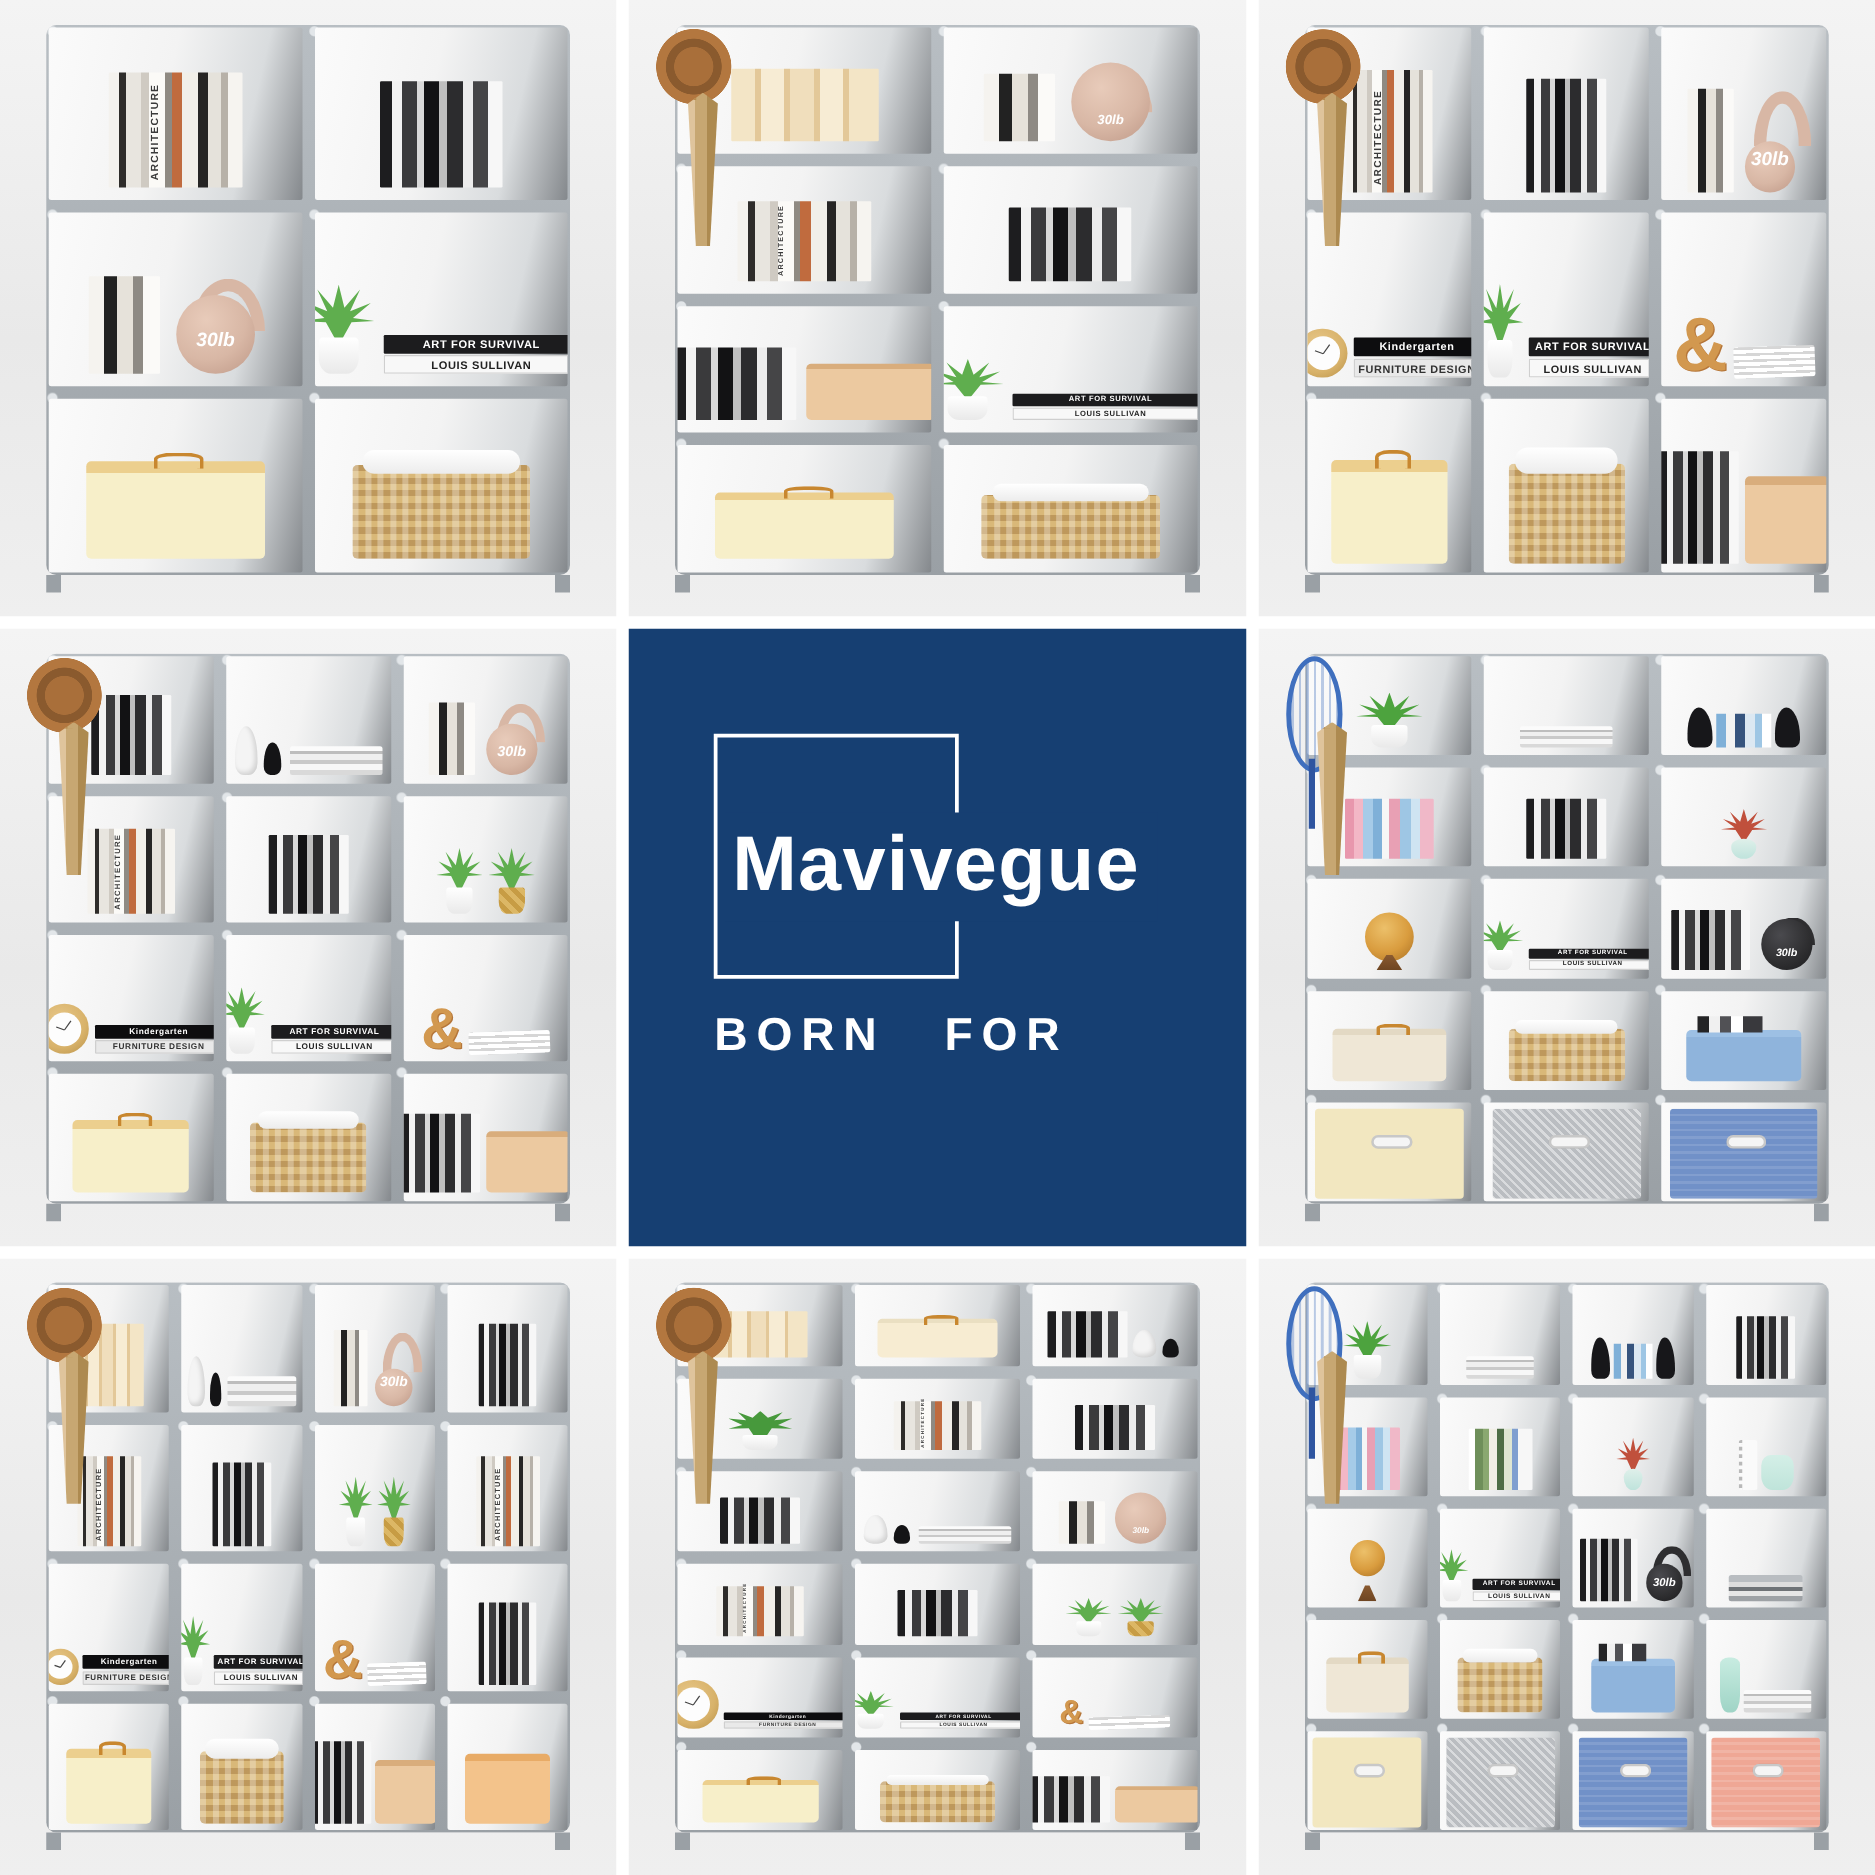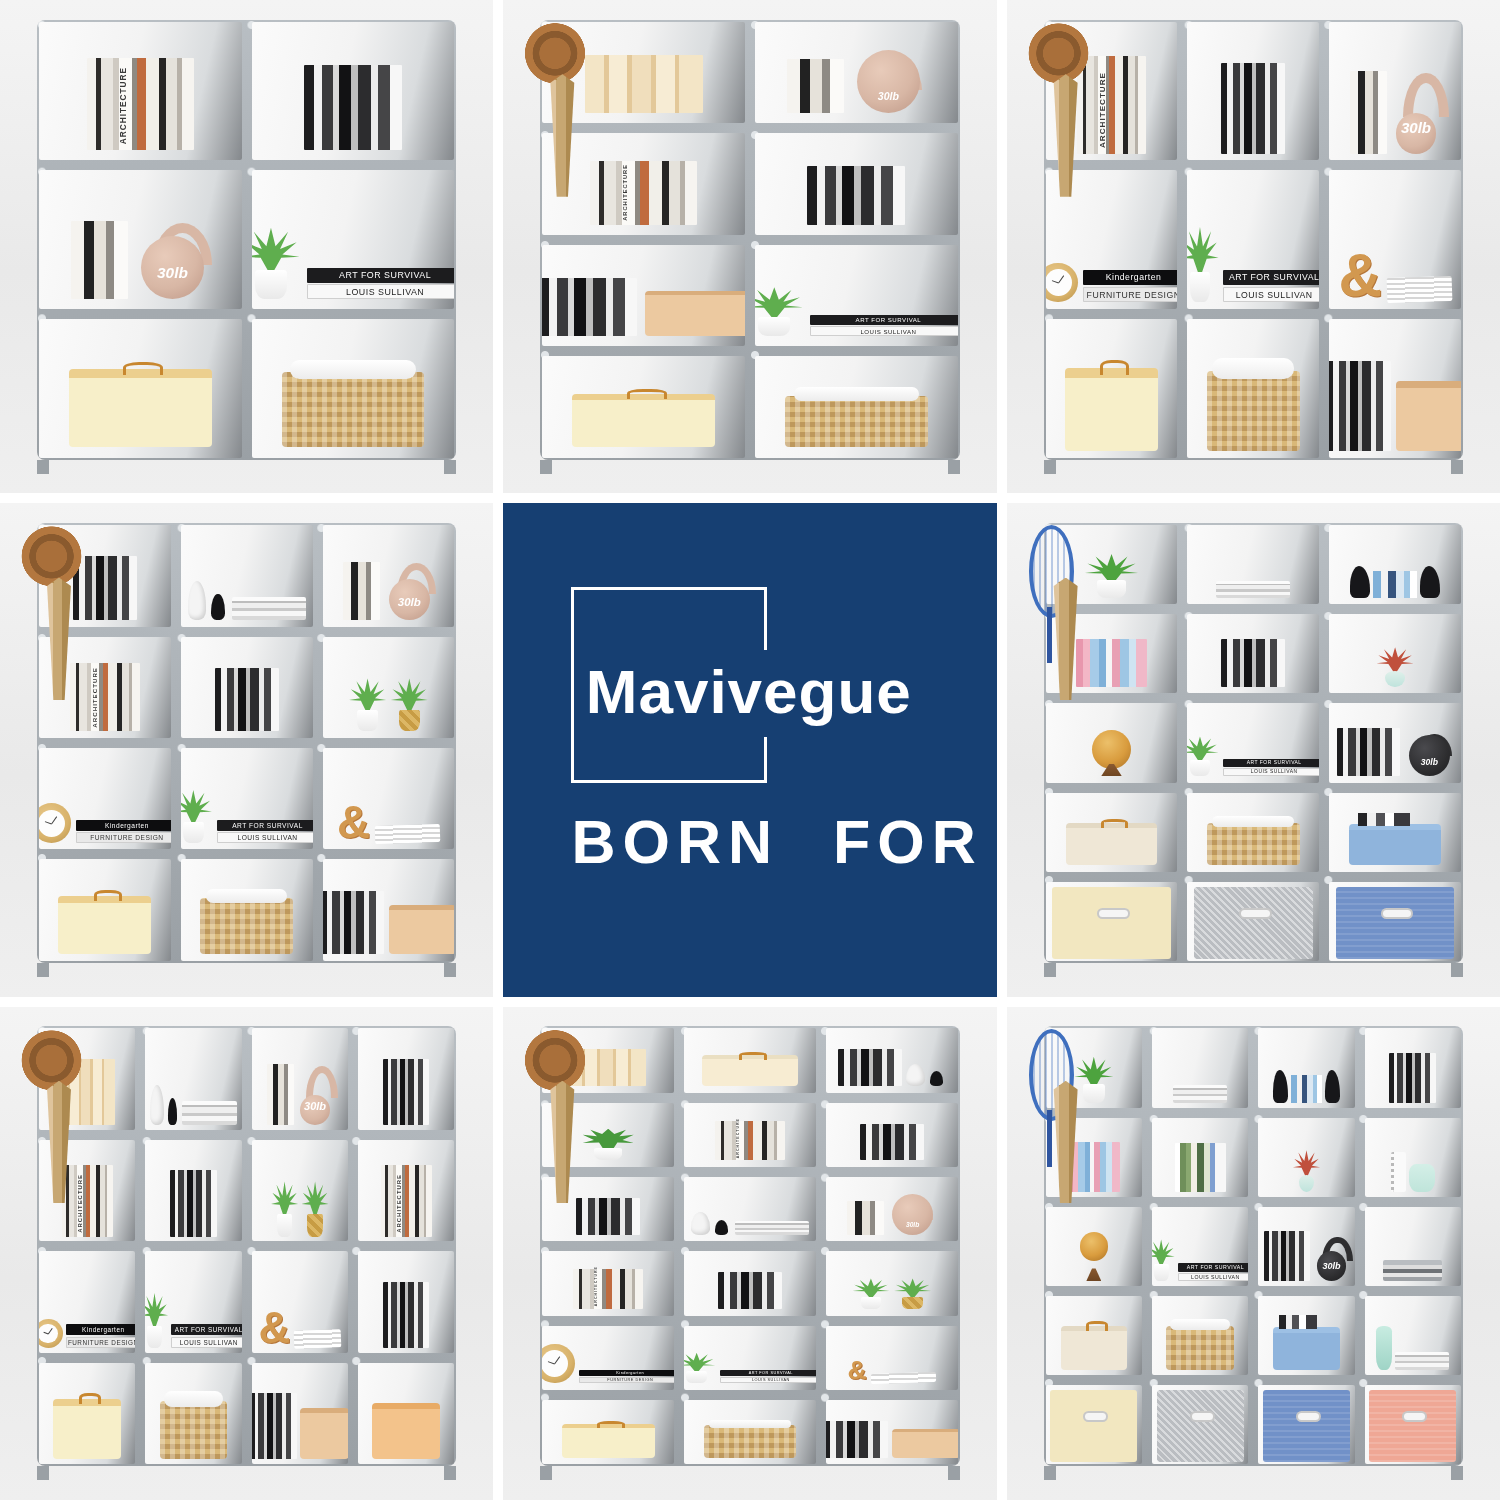--- a/index.html
+++ b/index.html
@@ -46,21 +46,21 @@
   .it-plant .pot,.it-plantGold .pot,.it-plantRed .pot,.it-plantVine .pot,.it-plantBush .pot{position:absolute;bottom:0;left:22%;width:56%;height:40%;background:linear-gradient(180deg,#ffffff,#e9e9e9);border-radius:10% 10% 30% 30%/14% 14% 45% 45%;}
   .it-plantGold .pot{background:repeating-linear-gradient(45deg,#dcb765 0 4px,#c79c44 4px 8px);}
   .it-plantRed .leaves{background:#c0503c;}
   .it-plantRed .pot{background:linear-gradient(180deg,#dff0ea,#bfe3dc);border-radius:50% 50% 48% 48%/40% 40% 60% 60%;}
   .it-plantVine{width:46%;height:66%;}
   .it-plantVine .leaves{background:#4da33e;height:72%;}
   .it-plantBush{width:44%;height:62%;}
   .it-plantBush .leaves{background:#47993c;clip-path:polygon(50% 0,62% 25%,85% 5%,72% 35%,100% 28%,78% 52%,100% 66%,68% 64%,58% 100%,42% 100%,32% 64%,0 66%,22% 52%,0 28%,28% 35%,15% 5%,38% 25%);}
   
   .it-artBooks,.it-kinderBooks{width:88%;height:26%;display:flex;flex-direction:column;gap:6%;}
-  .it-artBooks .bar,.it-kinderBooks .bar{flex:1;display:flex;align-items:center;justify-content:center;font-weight:400;white-space:nowrap;overflow:hidden;letter-spacing:0.5px;border-radius:1px;font-size:8px;font-size:7.5cqmin;}
+  .it-artBooks .bar,.it-kinderBooks .bar{flex:1;display:flex;align-items:center;justify-content:center;font-weight:700;white-space:nowrap;overflow:hidden;letter-spacing:0.5px;border-radius:1px;font-size:8px;font-size:7.5cqmin;}
   .bar.top{background:#1c1c1e;color:#fff;}
   .bar.bot{background:#f8f8f8;color:#222;box-shadow:inset 0 0 0 1px #cfcfcf;}
   .it-kinderBooks .bar.top{background:#0d0d0f;}
   .it-kinderBooks .bar.bot{background:#e9e9e9;color:#333;}
   
   .it-clock{width:34%;aspect-ratio:1/1;border-radius:50%;background:radial-gradient(circle at 40% 35%,#e8c88a,#d8b26a 60%,#b78f45);}
   .it-clock .face{position:absolute;inset:16%;border-radius:50%;background:#fdfdfd;}
   .it-clock .face::before{content:"";position:absolute;left:48%;top:18%;width:4%;height:34%;background:#444;transform-origin:bottom;transform:rotate(35deg);}
   .it-clock .face::after{content:"";position:absolute;left:48%;top:26%;width:4%;height:26%;background:#444;transform-origin:bottom;transform:rotate(-70deg);}
   .amp{font-weight:700;color:#d2984f;font-size:34px;font-size:52cqmin;line-height:0.9;text-shadow:1px 1px 0 #b5763a;}
@@ -100,21 +100,21 @@
   .acc-hat{left:-5%;top:0.5%;width:17%;aspect-ratio:1.05;background:radial-gradient(circle at 50% 46%,#a96f3a 0 30%,#8a5a2e 31% 43%,#b3773f 44% 58%,rgba(0,0,0,0) 59%);}
   .acc-umbrella{left:1.5%;top:12%;width:7.5%;height:27%;background:linear-gradient(90deg,#dfc49c 0 30%,#c7a772 30% 60%,#ad8a50 60%);clip-path:polygon(50% 0,88% 7%,68% 100%,32% 100%,12% 7%);}
   .acc-umbrella::before{content:"";position:absolute;top:-14%;left:24%;width:52%;height:16%;border:3px solid #b68b4e;border-bottom:none;border-radius:50% 50% 0 0;}
   .acc-racket{left:-3.5%;top:0.5%;width:10.5%;height:31%;}
   .acc-racket::before{content:"";position:absolute;top:0;left:0;width:84%;height:60%;border:4px solid #3f6fbe;border-radius:50%;background:repeating-linear-gradient(90deg,rgba(63,111,190,.35) 0 2px,transparent 2px 6px);}
   .acc-racket::after{content:"";position:absolute;top:58%;left:42%;width:10%;height:40%;background:#2f55a0;}
   
   .tile.brand{background:#163F72;}
   .logo-square{position:absolute;left:13.8%;top:17%;width:38.5%;aspect-ratio:1/1;border:3px solid #fff;}
   .logo-name{position:absolute;left:15.5%;top:29.8%;font-size:62px;font-weight:700;color:#fff;background:#163F72;padding:6px 14px 10px 6px;letter-spacing:1px;white-space:nowrap;}
-  .tagline{position:absolute;left:13.8%;color:#fff;font-weight:700;font-size:61px;letter-spacing:7px;white-space:nowrap;}
+  .tagline{position:absolute;left:13.8%;color:#fff;font-weight:700;font-size:37px;letter-spacing:7px;white-space:nowrap;}
   .tagline.l1{top:61.5%;word-spacing:30px;}
   .tagline.l2{top:75.5%;}
 </style>
 </head>
 <body>
 
 <div class="board">
     <div class="tile photo">
       <div class="shelf-wrap">
         <div class="shelf" style="--cols: 2; --rows: 3;">

